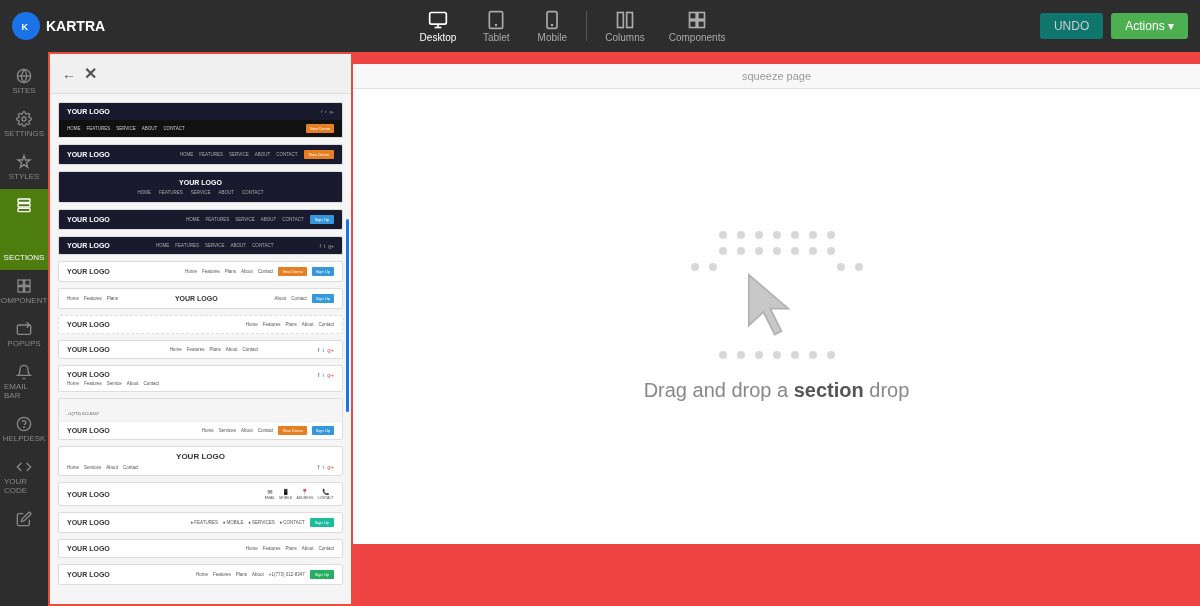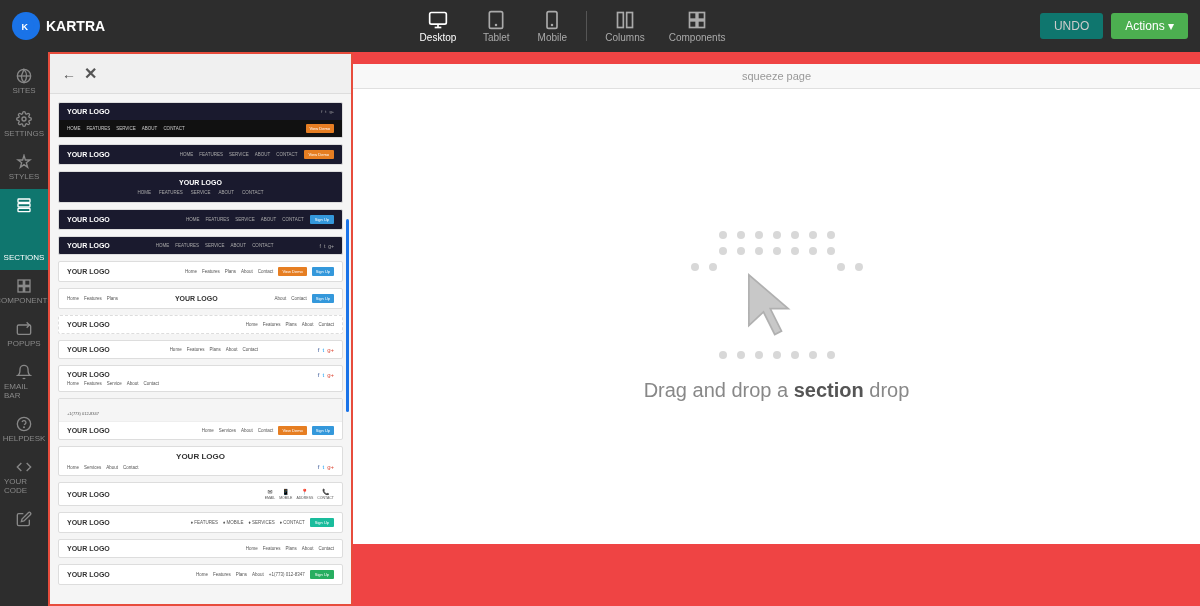--- a/index.html
+++ b/index.html
@@ -106,21 +106,21 @@
       flex-direction: column;
       align-items: center;
       justify-content: center;
       padding: 8px 4px;
       color: #888;
       font-size: 8px;
       cursor: pointer;
       gap: 2px;
     }
     .sidebar-icon-item.active {
-      background: #0f766e;
+      background: #4d7c0f;
       color: white;
       gap: 40px;
     }
     .sidebar-icon-item svg { width: 16px; height: 16px; }
 
     
     .block-templates-panel {
       width: 305px;
       background: #f5f5f5;
       border-right: 1px solid #ddd;

